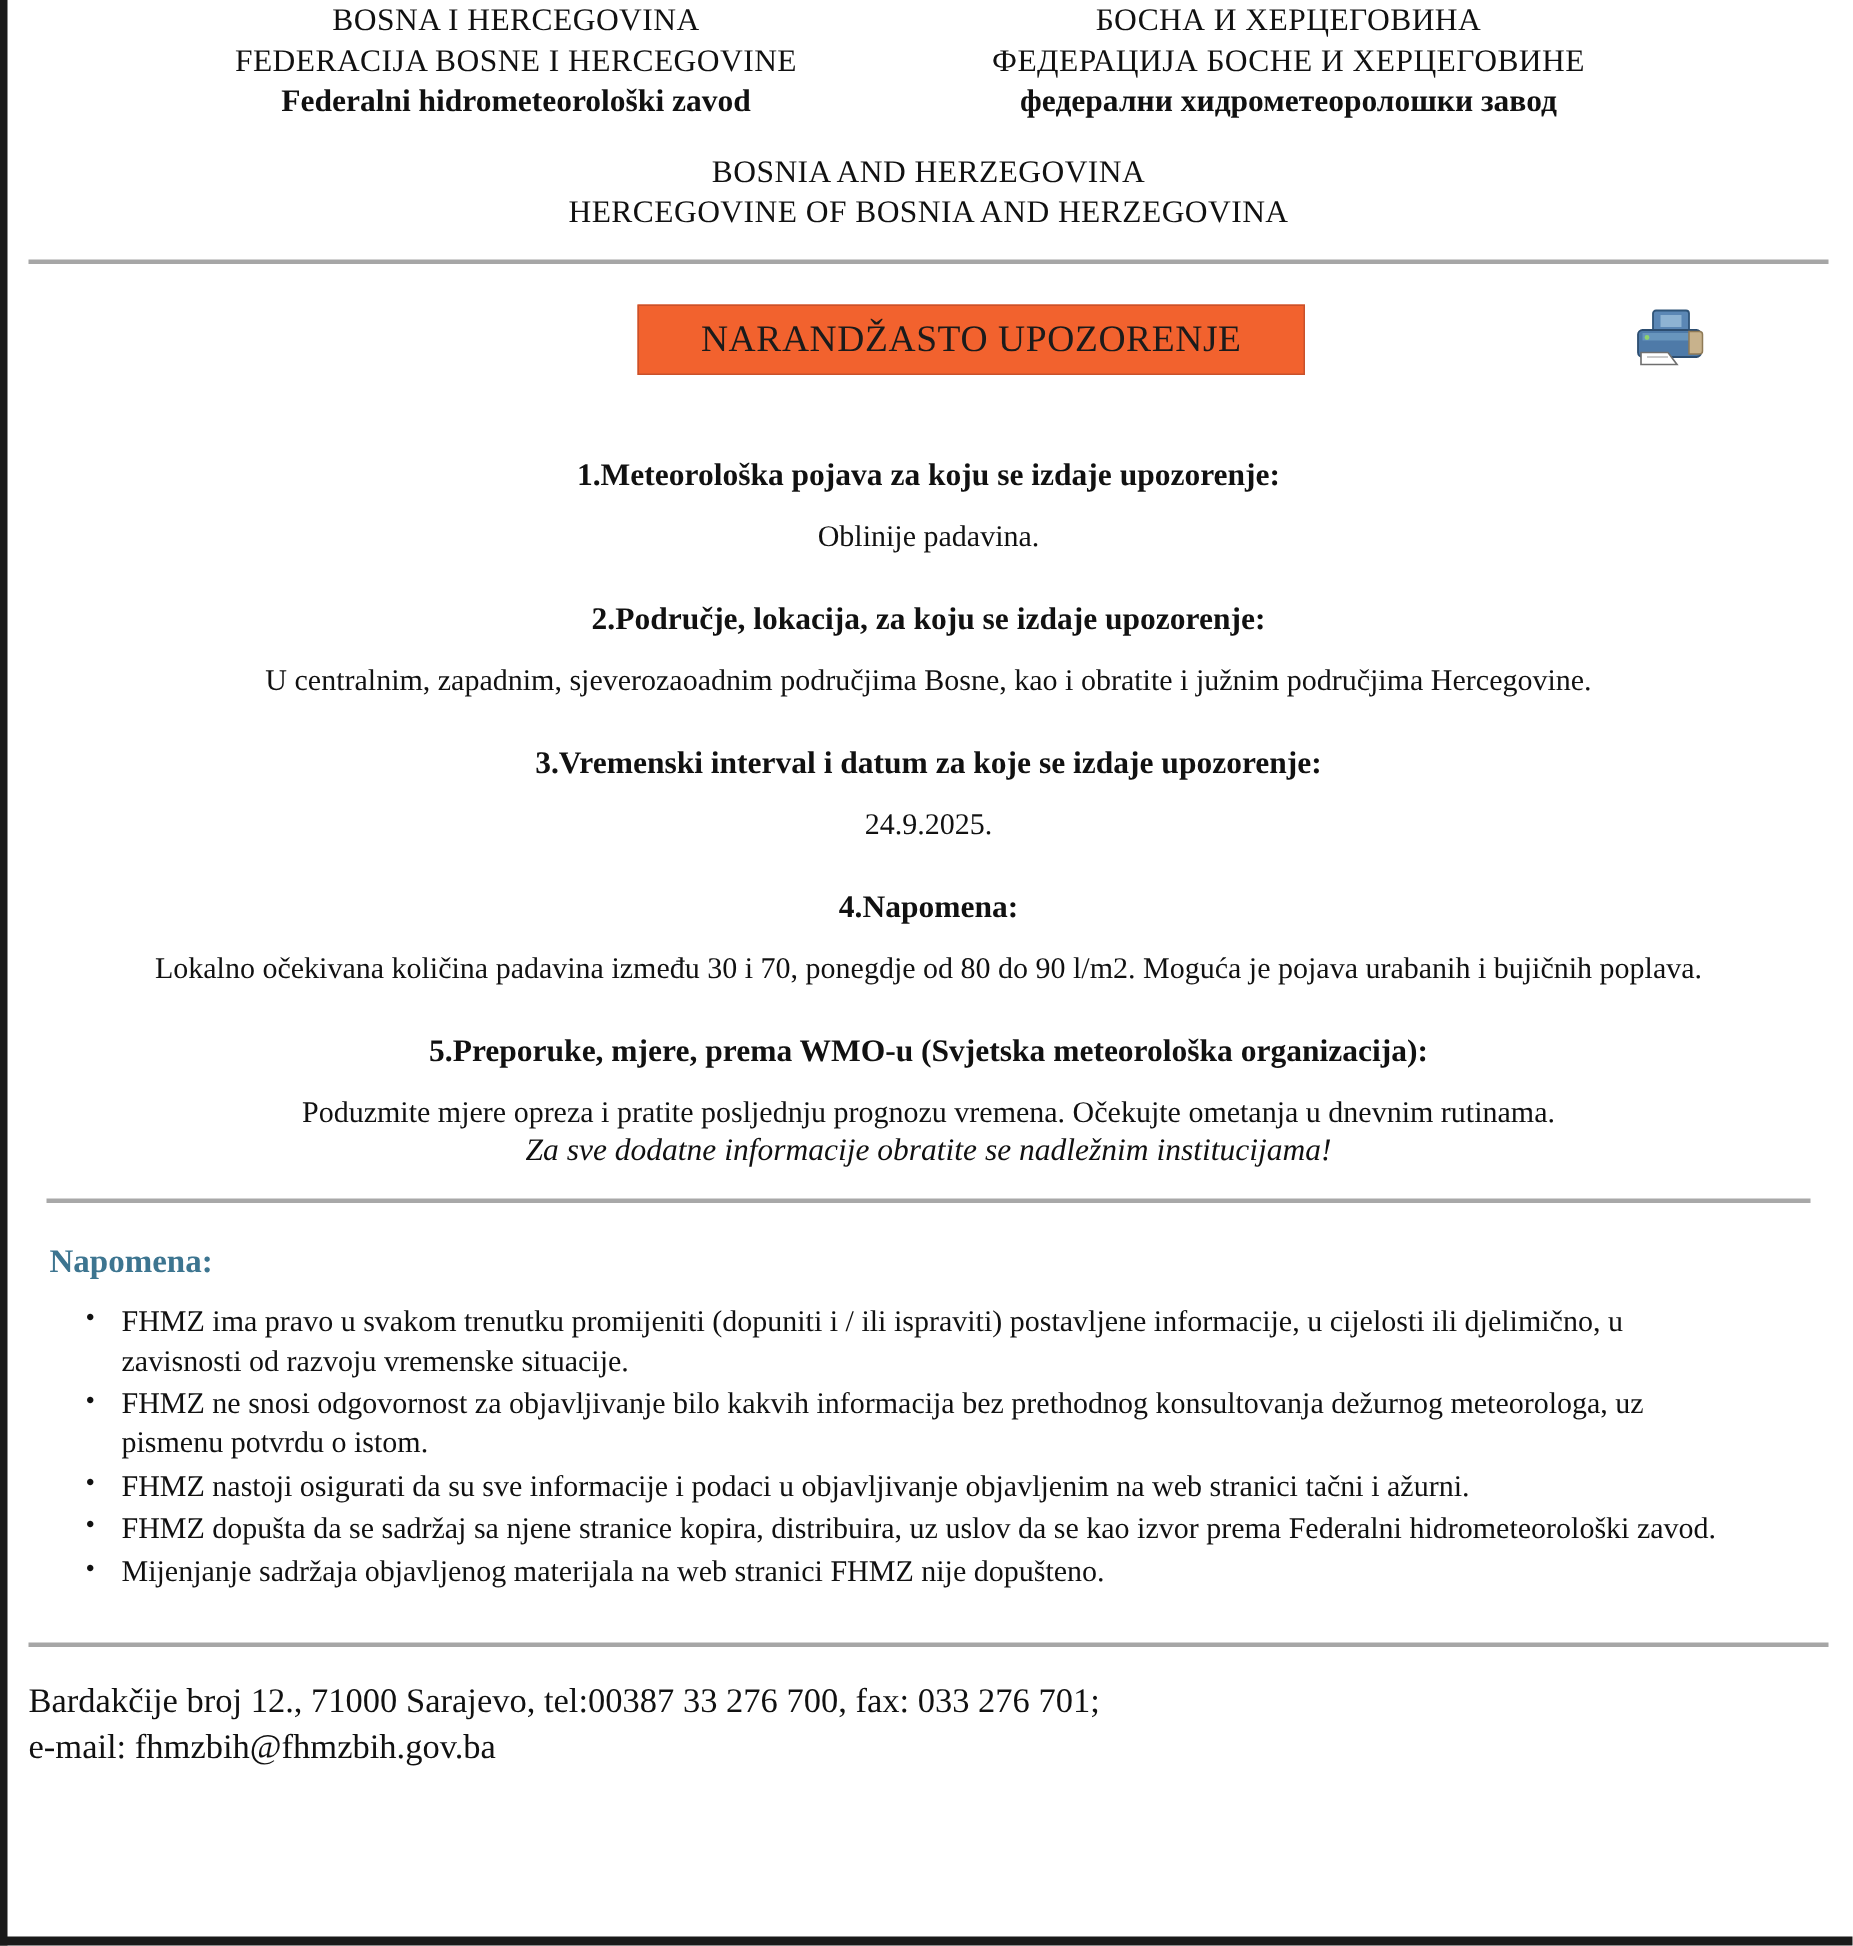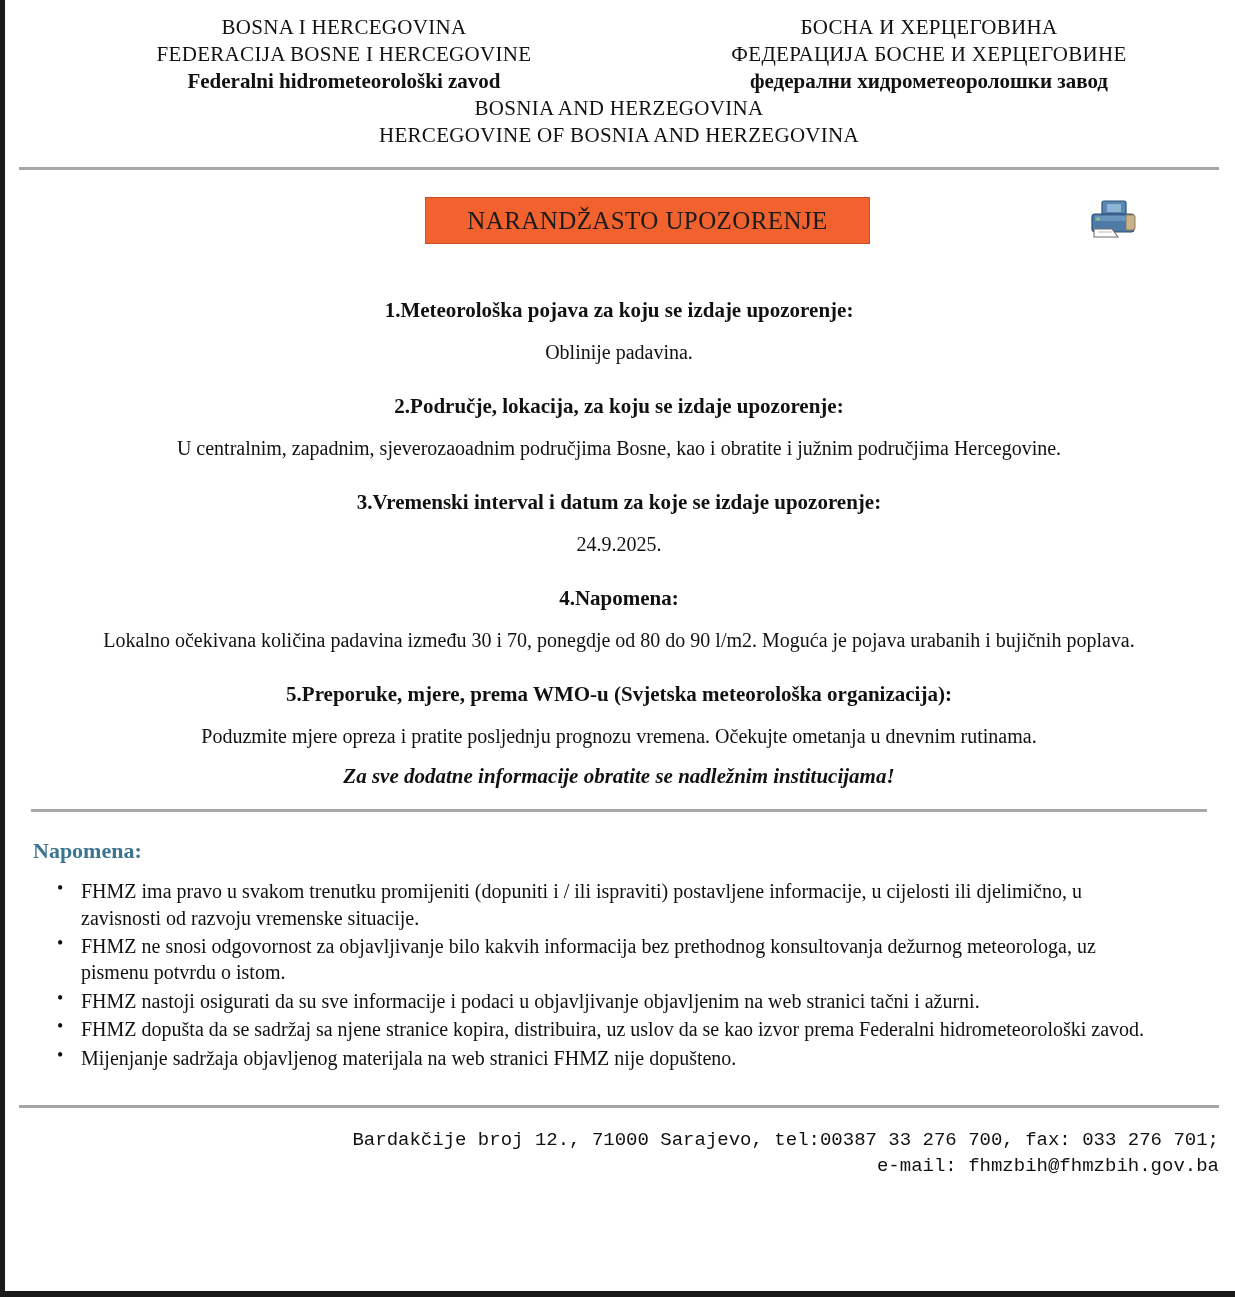--- a/index.html
+++ b/index.html
@@ -29,24 +29,22 @@
   }
 
   .inner {
     position: relative;
     padding: 0 16px 0 14px;
   }
 
   
   .header-row {
     display: flex;
-    justify-content: space-between;
     align-items: flex-start;
-    padding-top: 14px;
-    gap: 32px;
+    padding-top: 0;
   }
   .header-col {
     text-align: center;
     line-height: 1.28;
   }
   .header-col.left { width: 560px; margin-left: 45px; }
   .header-col.right { width: 470px; margin-right: 55px; }
 
   .hdr-line1, .hdr-line2 {
     font-size: 21px;
@@ -55,21 +53,21 @@
     white-space: nowrap;
   }
   .hdr-line3 {
     font-size: 21px;
     font-weight: bold;
     white-space: nowrap;
   }
 
   .header-center {
     text-align: center;
-    margin-top: 0;
+    margin-top: 20px;
     line-height: 1.3;
   }
   .header-center .hdr-line1,
   .header-center .hdr-line2 { font-size: 21px; }
   .header-center .hdr-line3 { font-size: 21px; }
 
   .rule-full {
     height: 0;
     border-top: 3px solid #a6a6a6;
     margin: 18px 0 0 0;
@@ -116,24 +114,24 @@
     font-size: 21px;
     font-weight: bold;
     margin-top: 30px;
   }
   .sec-body {
     font-size: 20px;
     margin-top: 18px;
     padding: 0 20px;
   }
   .sec-body.emph {
-    font-weight: bold;
+    font-weight: normal;
     font-style: italic;
     font-size: 21px;
-    margin-top: 16px;
+    margin-top: 0;
   }
 
   
   .note-head {
     color: #3d7590;
     font-weight: bold;
     font-size: 22px;
     margin: 26px 0 0 14px;
   }
   ul.note-list {
@@ -153,25 +151,24 @@
     content: "\2022";
     position: absolute;
     left: -20px;
     top: -1px;
     font-size: 18px;
     color: #111;
   }
 
   
   .footer {
-    text-align: right;
-    font-size: 19px;
+    text-align: left;
+    font-size: 23px;
     line-height: 1.35;
     margin-top: 20px;
-    font-family: Liberation Mono, monospace;
   }
 </style>
 </head>
 <body>
 
 <div class="page">
   <div class="inner">
 
     <div class="header-row">
       <div class="header-col left">

